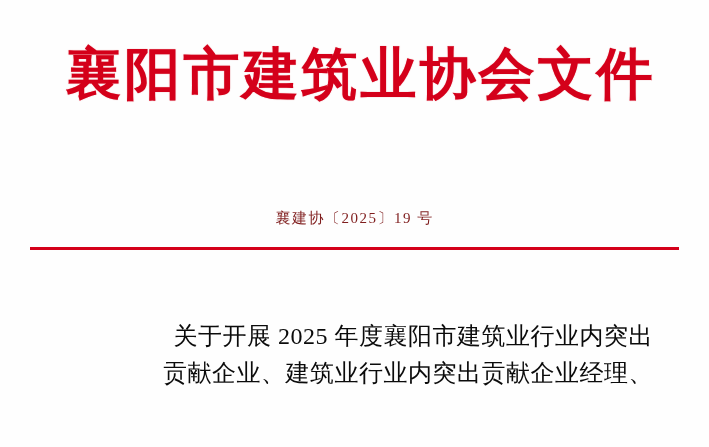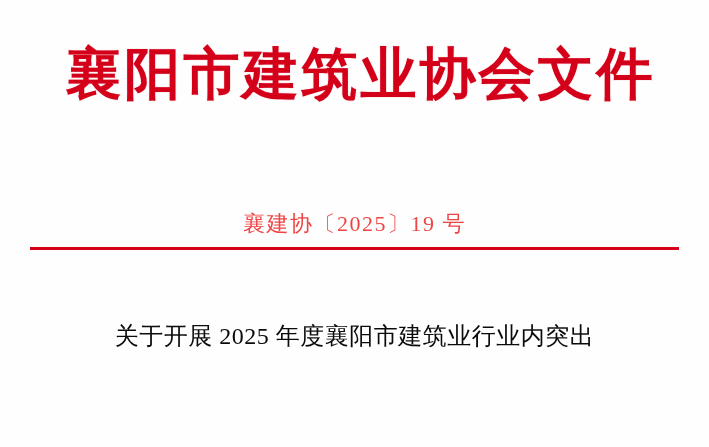--- a/index.html
+++ b/index.html
@@ -37,39 +37,39 @@
     white-space: nowrap;
     text-shadow: 0 0 1px rgba(212,0,26,0.5);
     padding-left: 12px;
   }
   .doc-number {
     position: absolute;
     top: 209px;
     left: 0;
     width: 709px;
     text-align: center;
-    font-size: 22px;
-    color: #ef4444;
+    font-size: 15px;
+    color: #7f1d1d;
     letter-spacing: 1.5px;
     font-family: "Liberation Serif", "DejaVu Serif", serif;
   }
   .red-rule {
     position: absolute;
     top: 247px;
     left: 30px;
     width: 649px;
     height: 3px;
     background: #d4001a;
   }
   .title-block {
     position: absolute;
     top: 318px;
     left: 56px;
     width: 597px;
-    text-align: center;
+    text-align: right;
   }
   .title-line {
     font-size: 24px;
     color: #0b0b0b;
     line-height: 1.55;
     letter-spacing: 0.5px;
     font-weight: 500;
     white-space: nowrap;
     font-family: "Liberation Serif", "DejaVu Serif", serif;
   }
@@ -82,15 +82,16 @@
   <div class="masthead">
     <div class="masthead-title">襄阳市建筑业协会文件</div>
   </div>
 
   <div class="doc-number">襄建协〔2025〕19 号</div>
 
   <div class="red-rule"></div>
 
   <div class="title-block">
     <div class="title-line">关于开展 2025 年度襄阳市建筑业行业内突出</div>
+    <div class="title-line">贡献企业、建筑业行业内突出贡献企业经理、</div>
   </div>
 
 </div>
 
 </body></html>

